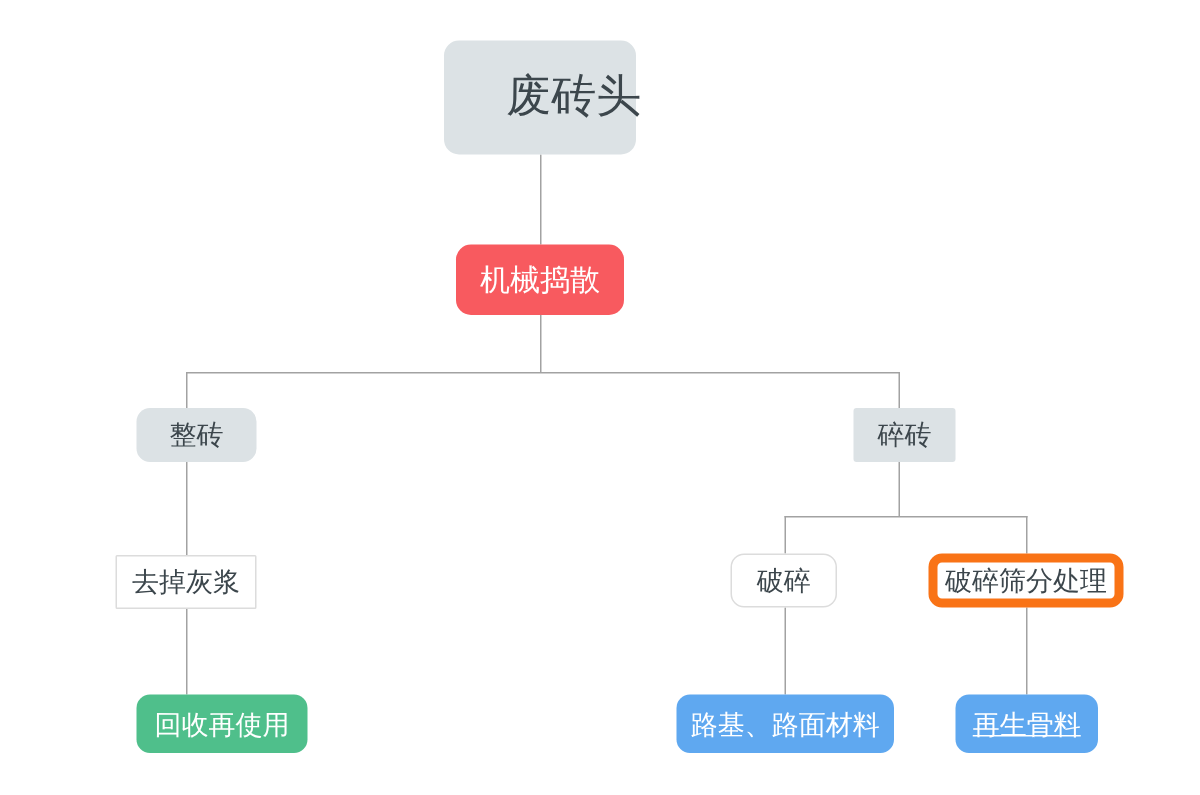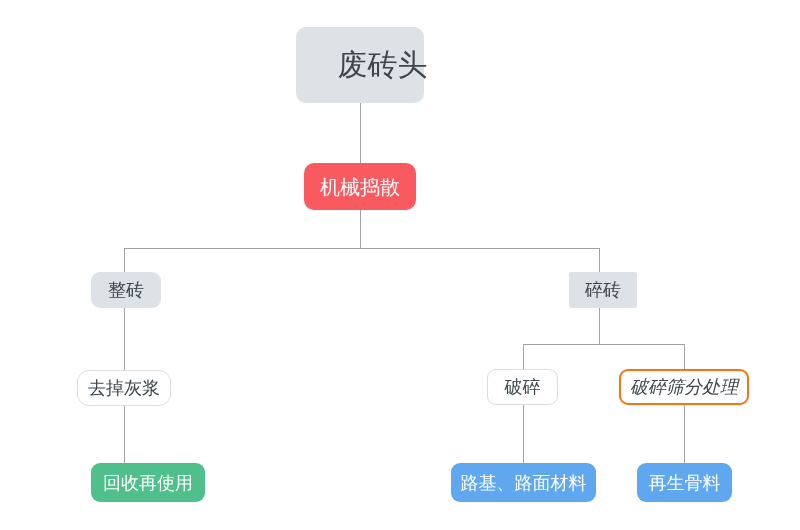--- a/index.html
+++ b/index.html
@@ -26,28 +26,28 @@
   }
 
   .line {
     position: absolute;
     background: #a2a2a2;
   }
 
   
   #n-root   { left: 296px; top: 27px;  width: 128px; height: 76px; background: #dce2e5; border-radius: 10px; font-size: 30px; }
   #n-mech   { left: 304px; top: 163px; width: 112px; height: 47px; background: #f85a5f; border-radius: 10px; font-size: 20px; color: #ffffff; }
-  #n-whole  { left: 91px;  top: 272px; width: 70px;  height: 36px; background: #dce2e5; border-radius: 9px; }
+  #n-whole  { left: 91px;  top: 272px; width: 80px;  height: 36px; background: #dce2e5; border-radius: 9px; }
   #n-broken { left: 569px; top: 272px; width: 68px;  height: 36px; background: #dce2e5; border-radius: 2px; }
-  #n-mortar { left: 77px;  top: 370px; width: 94px;  height: 36px; background: #ffffff; border: 1px solid #dcdcdc; border-radius: 12px; }
+  #n-mortar { left: 77px;  top: 370px; width: 94px;  height: 36px; background: #ffffff; border: 1px solid #dcdcdc; border-radius: 1px; }
   #n-crush  { left: 487px; top: 369px; width: 71px;  height: 36px; background: #ffffff; border: 1px solid #dcdcdc; border-radius: 9px; }
-  #n-screen { left: 619px; top: 369px; width: 130px; height: 36px; background: #ffffff; border: 2px solid #f97316; border-radius: 9px; font-style: italic; }
+  #n-screen { left: 619px; top: 369px; width: 130px; height: 36px; background: #ffffff; border: 6px solid #f97316; border-radius: 9px; }
   #n-reuse  { left: 67px;  top: 463px; width: 114px; height: 39px; background: #4fbf8b; border-radius: 9px; color: #ffffff; margin-left: 24px; }
   #n-road   { left: 451px; top: 463px; width: 145px; height: 39px; background: #5fa8f0; border-radius: 9px; color: #ffffff; }
-  #n-agg    { left: 637px; top: 463px; width: 95px;  height: 39px; background: #5fa8f0; border-radius: 9px; color: #ffffff; }
+  #n-agg    { left: 637px; top: 463px; width: 95px;  height: 39px; background: #5fa8f0; border-radius: 9px; color: #ffffff; text-decoration: underline; }
 
   
   #l-1  { left: 360px; top: 103px; width: 1px;   height: 60px; }
   #l-2  { left: 360px; top: 210px; width: 1px;   height: 38px; }
   #l-3  { left: 124px; top: 248px; width: 476px; height: 1px;  }
   #l-4  { left: 124px; top: 248px; width: 1px;   height: 24px; }
   #l-5  { left: 599px; top: 248px; width: 1px;   height: 24px; }
   #l-6  { left: 124px; top: 308px; width: 1px;   height: 62px; }
   #l-7  { left: 124px; top: 406px; width: 1px;   height: 57px; }
   #l-8  { left: 599px; top: 308px; width: 1px;   height: 36px; }

